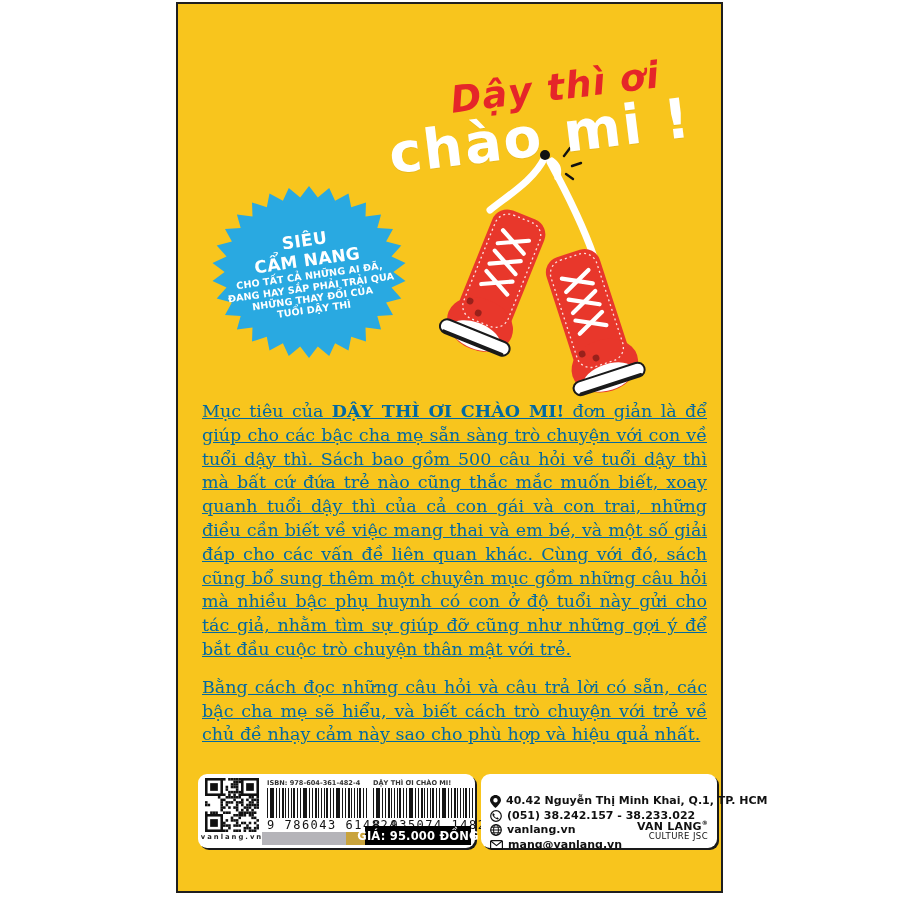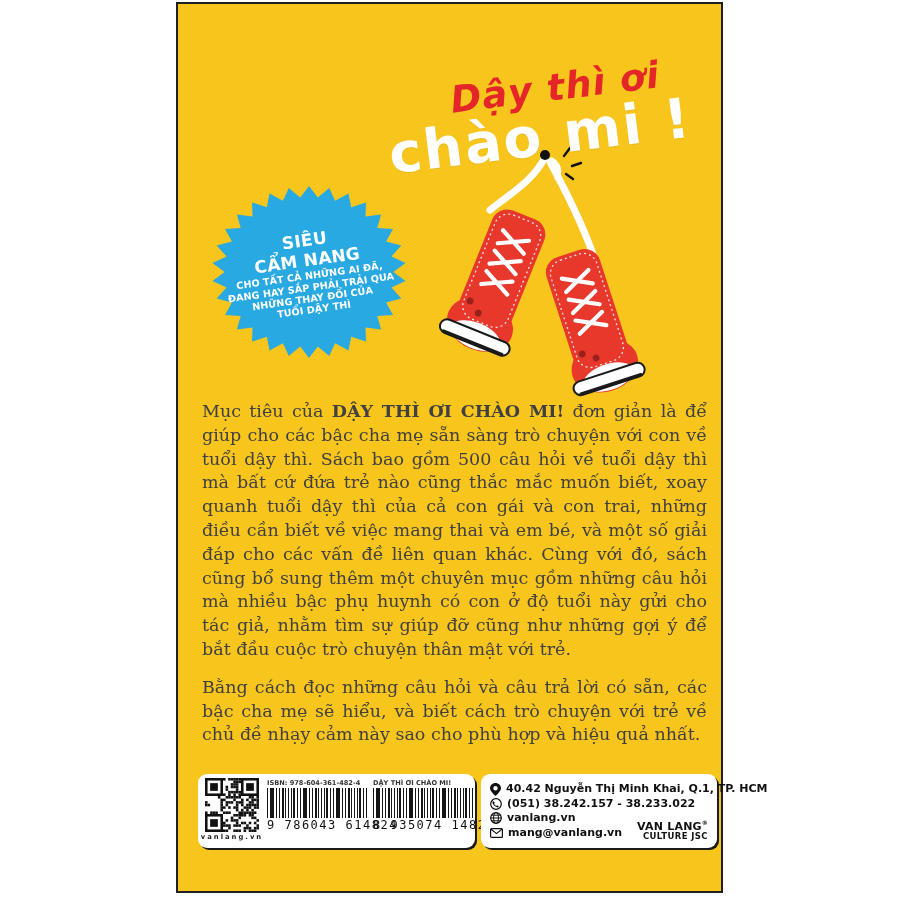--- a/index.html
+++ b/index.html
@@ -20,30 +20,30 @@
   .badge-wrap{position:absolute;left:32px;top:180px;width:198px;height:178px;z-index:3;}
   .badge-wrap svg{position:absolute;left:0;top:0;}
   .badge-text{position:absolute;left:10px;top:10px;width:178px;height:158px;display:flex;
               flex-direction:column;align-items:center;justify-content:center;
               transform:rotate(-8deg);color:#fff;text-align:center;line-height:1.18;}
   .b-big{font-size:17px;font-weight:800;letter-spacing:.3px;}
   .b-small{font-size:9.6px;font-weight:800;letter-spacing:.1px;}
   
   .shoes{position:absolute;left:236px;top:138px;z-index:2;}
   
-  .body-copy{position:absolute;left:24px;top:396px;width:505px;color:#404040;
-             font-family:"DejaVu Serif",serif;font-size:17.5px;line-height:23.8px;text-align:justify;}
+  .body-copy{position:absolute;left:24px;top:396px;width:505px;color:#0369a1;
+             font-family:"DejaVu Serif",serif;font-size:17.5px;line-height:23.8px;text-align:justify;text-decoration:underline;}
   .body-copy p{margin:0 0 14px 0;}
   .body-copy b{font-weight:700;}
   
   .footer{position:absolute;left:0;top:768px;width:547px;height:80px;}
   .fbox{position:absolute;background:#fff;border-radius:9px;box-shadow:2px 2px 0 #1a1a1a;
         box-sizing:border-box;}
   .fbox.left{left:20px;top:2px;width:277px;height:74px;padding:4px 5px;}
-  .fbox.right{left:303px;top:2px;width:236px;height:74px;padding:8px 8px 6px 9px;}
+  .fbox.right{left:303px;top:2px;width:236px;height:74px;padding:20px 8px 6px 9px;}
   .lrow{display:flex;gap:6px;}
   .qr-col{width:58px;display:flex;flex-direction:column;align-items:center;}
   .qr-cap{font-size:6.8px;letter-spacing:2px;color:#222;margin-top:1px;font-weight:600;}
   .bc{width:100px;display:flex;flex-direction:column;align-items:stretch;}
   .bc-label{font-size:6.6px;font-weight:700;color:#333;text-align:left;white-space:nowrap;margin:1px 0 1px 0;}
   .bc-bars{height:30px;background:
       repeating-linear-gradient(90deg,#161616 0 1px,transparent 1px 3px),
       repeating-linear-gradient(90deg,transparent 0 4px,#161616 4px 6px,transparent 6px 11px);
       background-color:#fff;}
   .bc-digits{font-family:"DejaVu Sans Mono",monospace;font-size:12px;color:#111;
@@ -52,21 +52,21 @@
   .strip-gray{flex:1;height:13px;background:var(--gray,#B5B4B9);}
   .strip-gold{width:19px;height:13px;background:var(--gold,#C9A33C);}
   .price{width:106px;height:19px;background:#000;color:#fff;font-size:11.5px;font-weight:800;
          display:flex;align-items:center;justify-content:center;white-space:nowrap;letter-spacing:.2px;}
   .crow{display:flex;align-items:center;gap:5px;font-size:11px;font-weight:700;color:#111;
         line-height:14.5px;white-space:nowrap;}
   .crow svg{flex:0 0 auto;}
   .brand{position:absolute;right:9px;bottom:7px;text-align:right;color:#111;}
   .brand1{font-size:11px;font-weight:800;letter-spacing:.2px;line-height:10px;}
   .brand1 sup{font-size:6px;}
-  .brand2{font-size:8.5px;font-weight:700;letter-spacing:.4px;line-height:9px;margin-left:40px;}
+  .brand2{font-size:8.5px;font-weight:400;letter-spacing:.4px;line-height:9px;margin-left:40px;}
 </style>
 </head>
 <body>
 
 <div class="stage">
   <div class="cover">
 
 
     <div class="title1">Dậy thì ơi</div>
     <div class="title2">chào mi !</div>
@@ -308,20 +308,25 @@
             <div class="bc-label">ISBN: 978-604-361-482-4</div>
             <div class="bc-bars"></div>
             <div class="bc-digits">9 786043 614824</div>
           </div>
           <div class="bc">
             <div class="bc-label">DẬY THÌ ƠI CHÀO MI!</div>
             <div class="bc-bars"></div>
             <div class="bc-digits">8 935074 148261</div>
           </div>
         </div>
+        <div class="price-row">
+          <div class="strip-gray"></div>
+          <div class="strip-gold"></div>
+          <div class="price">GIÁ: 95.000 ĐỒNG</div>
+        </div>
       </div>
 
       <div class="fbox right">
         <div class="crow">
           <svg width="11" height="13" viewBox="0 0 11 13">
             <path d="M5.5,0 C8.5,0 11,2.3 11,5.2 C11,8.4 5.5,13 5.5,13 C5.5,13 0,8.4 0,5.2 C0,2.3 2.5,0 5.5,0 Z M5.5,3 A2.2,2.2 0 1 0 5.5,7.4 A2.2,2.2 0 1 0 5.5,3 Z" fill="#111" fill-rule="evenodd"></path>
           </svg>
           <span>40.42 Nguyễn Thị Minh Khai, Q.1, TP. HCM</span>
         </div>
         <div class="crow">

